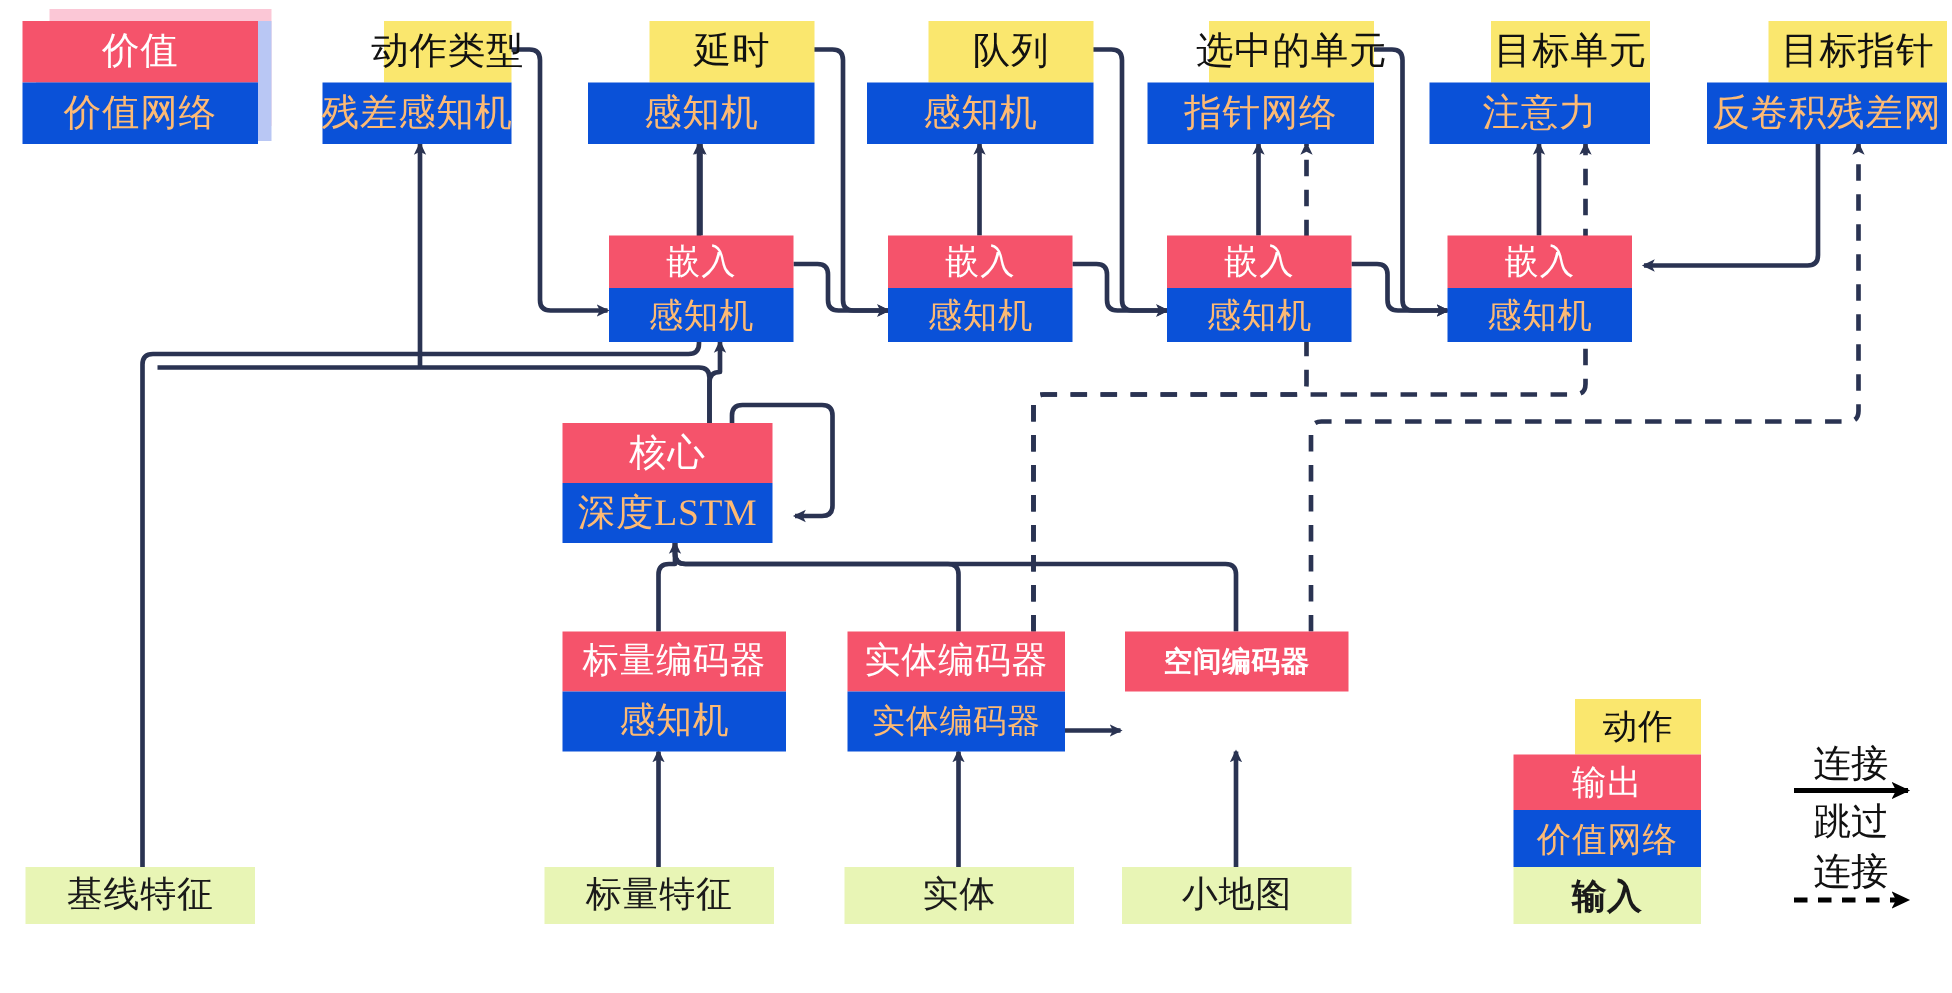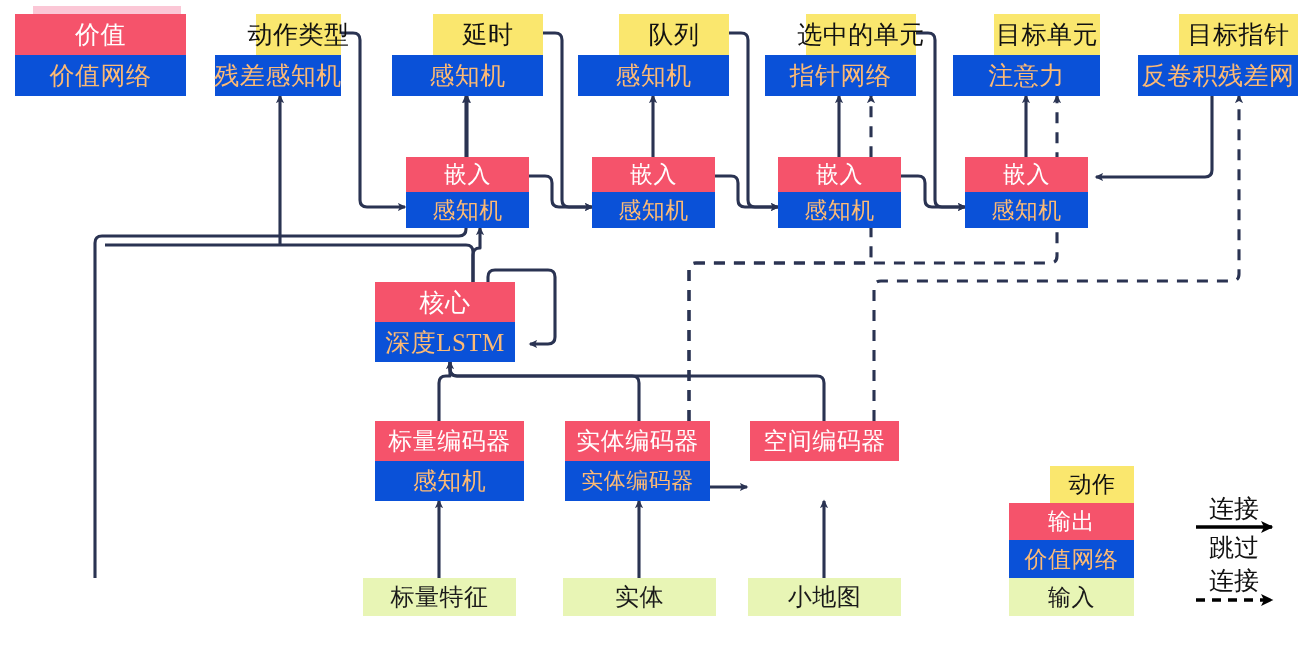--- a/index.html
+++ b/index.html
@@ -92,21 +92,21 @@
     <g fill="none" stroke="#000000" stroke-width="3.4">
       <path d="M1196,527 L1272,527" marker-end="url(#ahk)"></path>
     </g>
     <g fill="none" stroke="#000000" stroke-width="3.4" stroke-dasharray="9 7">
       <path d="M1196,600 L1272,600" marker-end="url(#ahk)"></path>
     </g>
   </svg>
 
   <div class="shadow sh-pink" style="left:33px;top:6px;width:148px;height:78px;"></div>
   <div class="shadow sh-blue" style="left:24px;top:14px;width:157px;height:80px;"></div>
-  <div class="node" style="left:15px;top:14px;width:171px;height:82px;">
+  <div class="node" style="left:15px;top:14px;width:157px;height:82px;">
     <div class="band b-output" style="height:41px;font-size:25px;">价值</div>
     <div class="band b-net" style="height:41px;font-size:25px;">价值网络</div>
   </div>
 
   <div class="node" style="left:215px;top:14px;width:126px;height:82px;">
     <div class="band b-action" style="height:41px;font-size:25px;">动作类型</div>
     <div class="band b-net" style="height:41px;font-size:25px;">残差感知机</div>
   </div>
 
   <div class="node" style="left:392px;top:14px;width:151px;height:82px;">
@@ -163,41 +163,44 @@
     <div class="band b-output" style="height:40px;font-size:24px;">标量编码器</div>
     <div class="band b-net" style="height:40px;font-size:24px;">感知机</div>
   </div>
 
   <div class="node" style="left:565px;top:421px;width:145px;height:80px;">
     <div class="band b-output" style="height:40px;font-size:24px;">实体编码器</div>
     <div class="band b-net" style="height:40px;font-size:22px;">实体编码器</div>
   </div>
 
   <div class="node" style="left:750px;top:421px;width:149px;height:80px;">
-    <div class="band b-output" style="height:40px;font-size:24px;">空间编码器</div>
-  </div>
-
+    <div class="band b-output" style="height:40px;font-size:19px;font-weight:bold;">空间编码器</div>
+  </div>
+
+  <div class="node" style="left:17px;top:578px;width:153px;height:38px;">
+    <div class="band b-input" style="height:38px;font-size:24px;">基线特征</div>
+  </div>
 
   <div class="node" style="left:363px;top:578px;width:153px;height:38px;">
     <div class="band b-input" style="height:38px;font-size:24px;">标量特征</div>
   </div>
 
   <div class="node" style="left:563px;top:578px;width:153px;height:38px;">
     <div class="band b-input" style="height:38px;font-size:24px;">实体</div>
   </div>
 
   <div class="node" style="left:748px;top:578px;width:153px;height:38px;">
     <div class="band b-input" style="height:38px;font-size:24px;">小地图</div>
   </div>
 
   <div class="legend" style="left:1009px;top:466px;width:125px;height:150px;">
     <div class="band b-action" style="height:37px;font-size:23px;">动作</div>
     <div class="band b-output" style="height:37px;font-size:23px;">输出</div>
     <div class="band b-net" style="height:38px;font-size:23px;">价值网络</div>
-    <div class="band b-input" style="height:38px;font-size:23px;">输入</div>
+    <div class="band b-input" style="height:38px;font-size:23px;font-weight:bold;">输入</div>
   </div>
 
   <div class="lg-text" style="left:1196px;top:492px;width:76px;text-align:center;font-size:25px;">连接</div>
 
   <div class="lg-text" style="left:1196px;top:531px;width:76px;text-align:center;font-size:25px;">跳过</div>
 
   <div class="lg-text" style="left:1196px;top:564px;width:76px;text-align:center;font-size:25px;">连接</div>
 
 </div>
 

